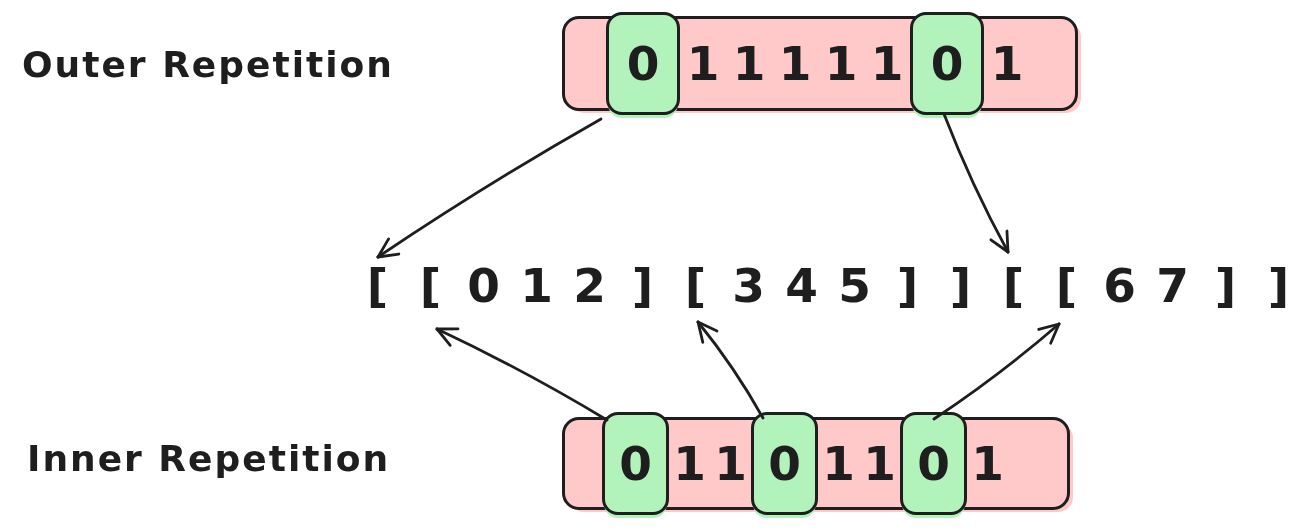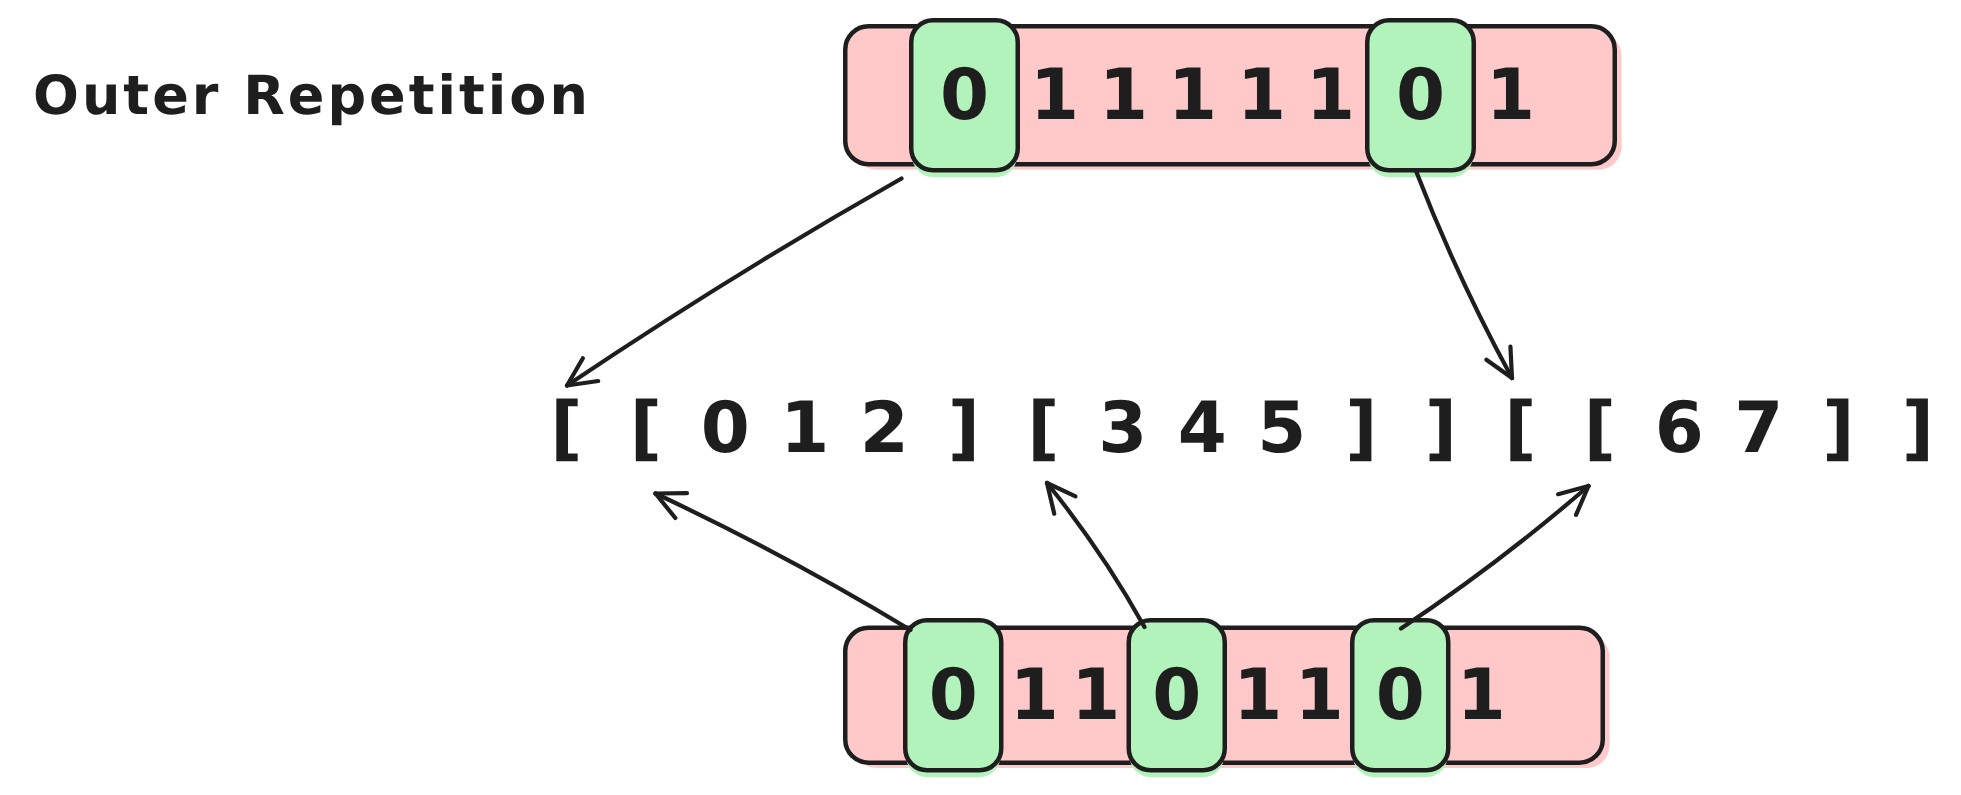--- a/index.html
+++ b/index.html
@@ -79,20 +79,21 @@
     stroke-linecap:round;
   }
 </style>
 </head>
 <body>
 
 <div class="canvas">
 
   <div class="label outer">Outer Repetition</div>
 
+  <div class="label inner">Inner Repetition</div>
 
   <div class="bitbox outer">
       <div class="bit green">0</div>
       <div class="bit">1</div>
       <div class="bit">1</div>
       <div class="bit">1</div>
       <div class="bit">1</div>
       <div class="bit">1</div>
       <div class="bit green">0</div>
       <div class="bit">1</div>

